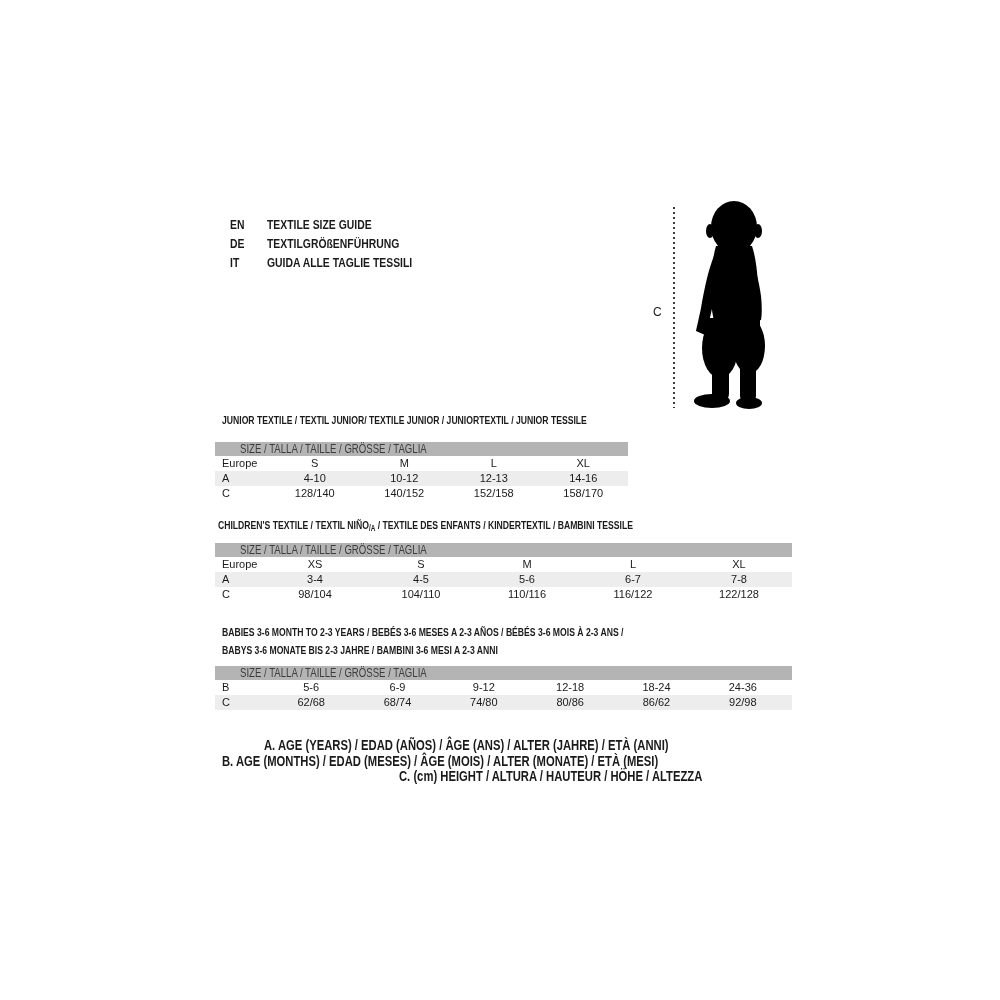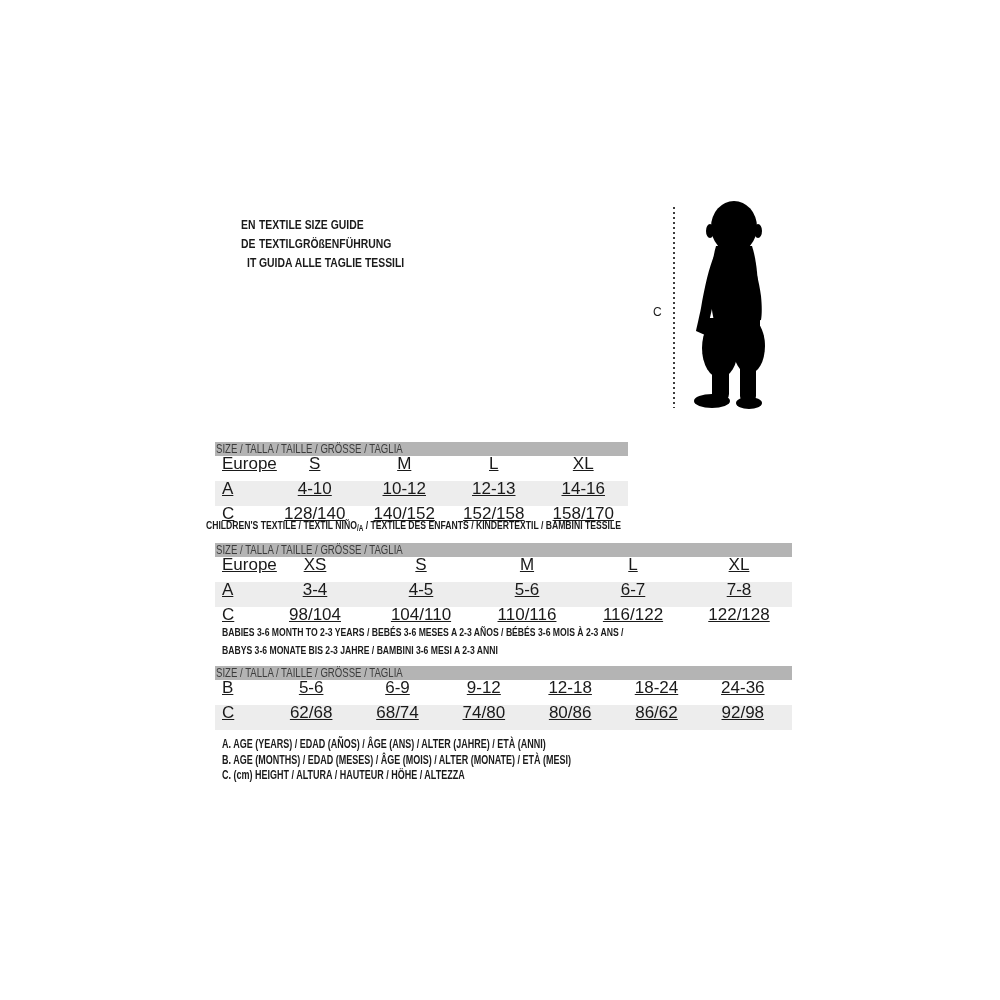--- a/index.html
+++ b/index.html
@@ -5,56 +5,56 @@
   html,body{margin:0;padding:0;background:#fff;}
   .canvas{
     position:relative;width:1000px;height:1000px;background:#ffffff;
     font-family:"Liberation Sans",sans-serif;color:#1a1a1a;overflow:hidden;
   }
   .cx{display:inline-block;transform-origin:0 50%;white-space:nowrap;}
   .s80{transform:scaleX(0.80);}
   .s75{transform:scaleX(0.75);}
 
   
-  .lang{position:absolute;left:222px;top:215px;text-align:right;}
+  .lang{position:absolute;left:230px;top:215px;}
   .lang-row{display:flex;height:19px;line-height:19px;font-size:13px;font-weight:bold;}
   .lang-code{width:37px;}
 
   
   .hline{position:absolute;left:673px;top:207px;width:2px;height:201px;
     background:repeating-linear-gradient(to bottom,#3d3d3d 0 2px,transparent 2px 5px);}
   .hmark{position:absolute;left:653px;top:306px;font-size:12px;line-height:12px;}
   .sil{position:absolute;left:690px;top:200px;}
 
   
   .sec-title{position:absolute;font-size:11.5px;font-weight:bold;white-space:nowrap;line-height:14px;}
   .t1-title{left:222px;top:413px;}
-  .t2-title{left:206px;top:518px;}
+  .t2-title{left:218px;top:518px;}
   .t3-title{left:222px;top:624px;line-height:17.5px;}
   .sub{font-size:8.5px;vertical-align:-2px;}
 
   
   .stable{position:absolute;left:215px;}
   .t1{top:442px;width:413px;}
   .t2{top:543px;width:577px;}
   .t3{top:666px;width:577px;}
-  .bar{height:14px;line-height:14px;background:#b4b4b4;color:#3c3c3c;font-size:12px;padding-left:1px;}
-  .trow{display:flex;height:25px;line-height:15px;font-size:17px;text-decoration:underline;}
+  .bar{height:14px;line-height:14px;background:#b4b4b4;color:#3c3c3c;font-size:12px;padding-left:25px;}
+  .trow{display:flex;height:15px;line-height:15px;font-size:11px;}
   .trow.shade{background:#ededed;}
   .tlabel{padding-left:7px;}
   .t1 .tlabel{width:48px;}
   .t2 .tlabel{width:40px;}
   .t3 .tlabel{width:46px;}
   .tcells{flex:1;display:flex;}
   .t3 .tcells{padding-right:6px;}
   .tcell{flex:1;text-align:center;}
 
   
   .foot{position:absolute;left:222px;top:737px;}
-  .foot-line{height:15.5px;line-height:15.5px;font-size:12px;font-weight:bold;white-space:nowrap;}
+  .foot-line{height:15.5px;line-height:15.5px;font-size:15px;font-weight:bold;white-space:nowrap;text-align:right;}
 </style>
 </head>
 <body>
 
 <div class="canvas">
 
   <div class="lang">
     <div class="lang-row">
       <span class="lang-code"><span class="cx s80">EN</span></span>
       <span class="cx s80">TEXTILE SIZE GUIDE</span>
@@ -82,20 +82,23 @@
       <rect x="16" y="118" width="54" height="28"></rect>
       <ellipse cx="30" cy="148" rx="18" ry="30"></ellipse>
       <ellipse cx="59" cy="146" rx="16" ry="28"></ellipse>
       <rect x="22" y="160" width="17" height="42" rx="8"></rect>
       <rect x="50" y="158" width="16" height="46" rx="8"></rect>
       <ellipse cx="22" cy="201" rx="18" ry="7"></ellipse>
       <ellipse cx="59" cy="203" rx="13" ry="6"></ellipse>
     </g>
   </svg>
 
+  <div class="sec-title t1-title">
+    <span class="cx s75">JUNIOR TEXTILE / TEXTIL JUNIOR/ TEXTILE JUNIOR / JUNIORTEXTIL / JUNIOR TESSILE</span>
+  </div>
   <div class="stable t1">
     <div class="bar">
       <span class="cx s80">SIZE / TALLA / TAILLE / GRÖSSE / TAGLIA</span>
     </div>
     <div class="trow">
       <div class="tlabel">Europe</div>
       <div class="tcells">
         <div class="tcell">S</div>
         <div class="tcell">M</div>
         <div class="tcell">L</div>

